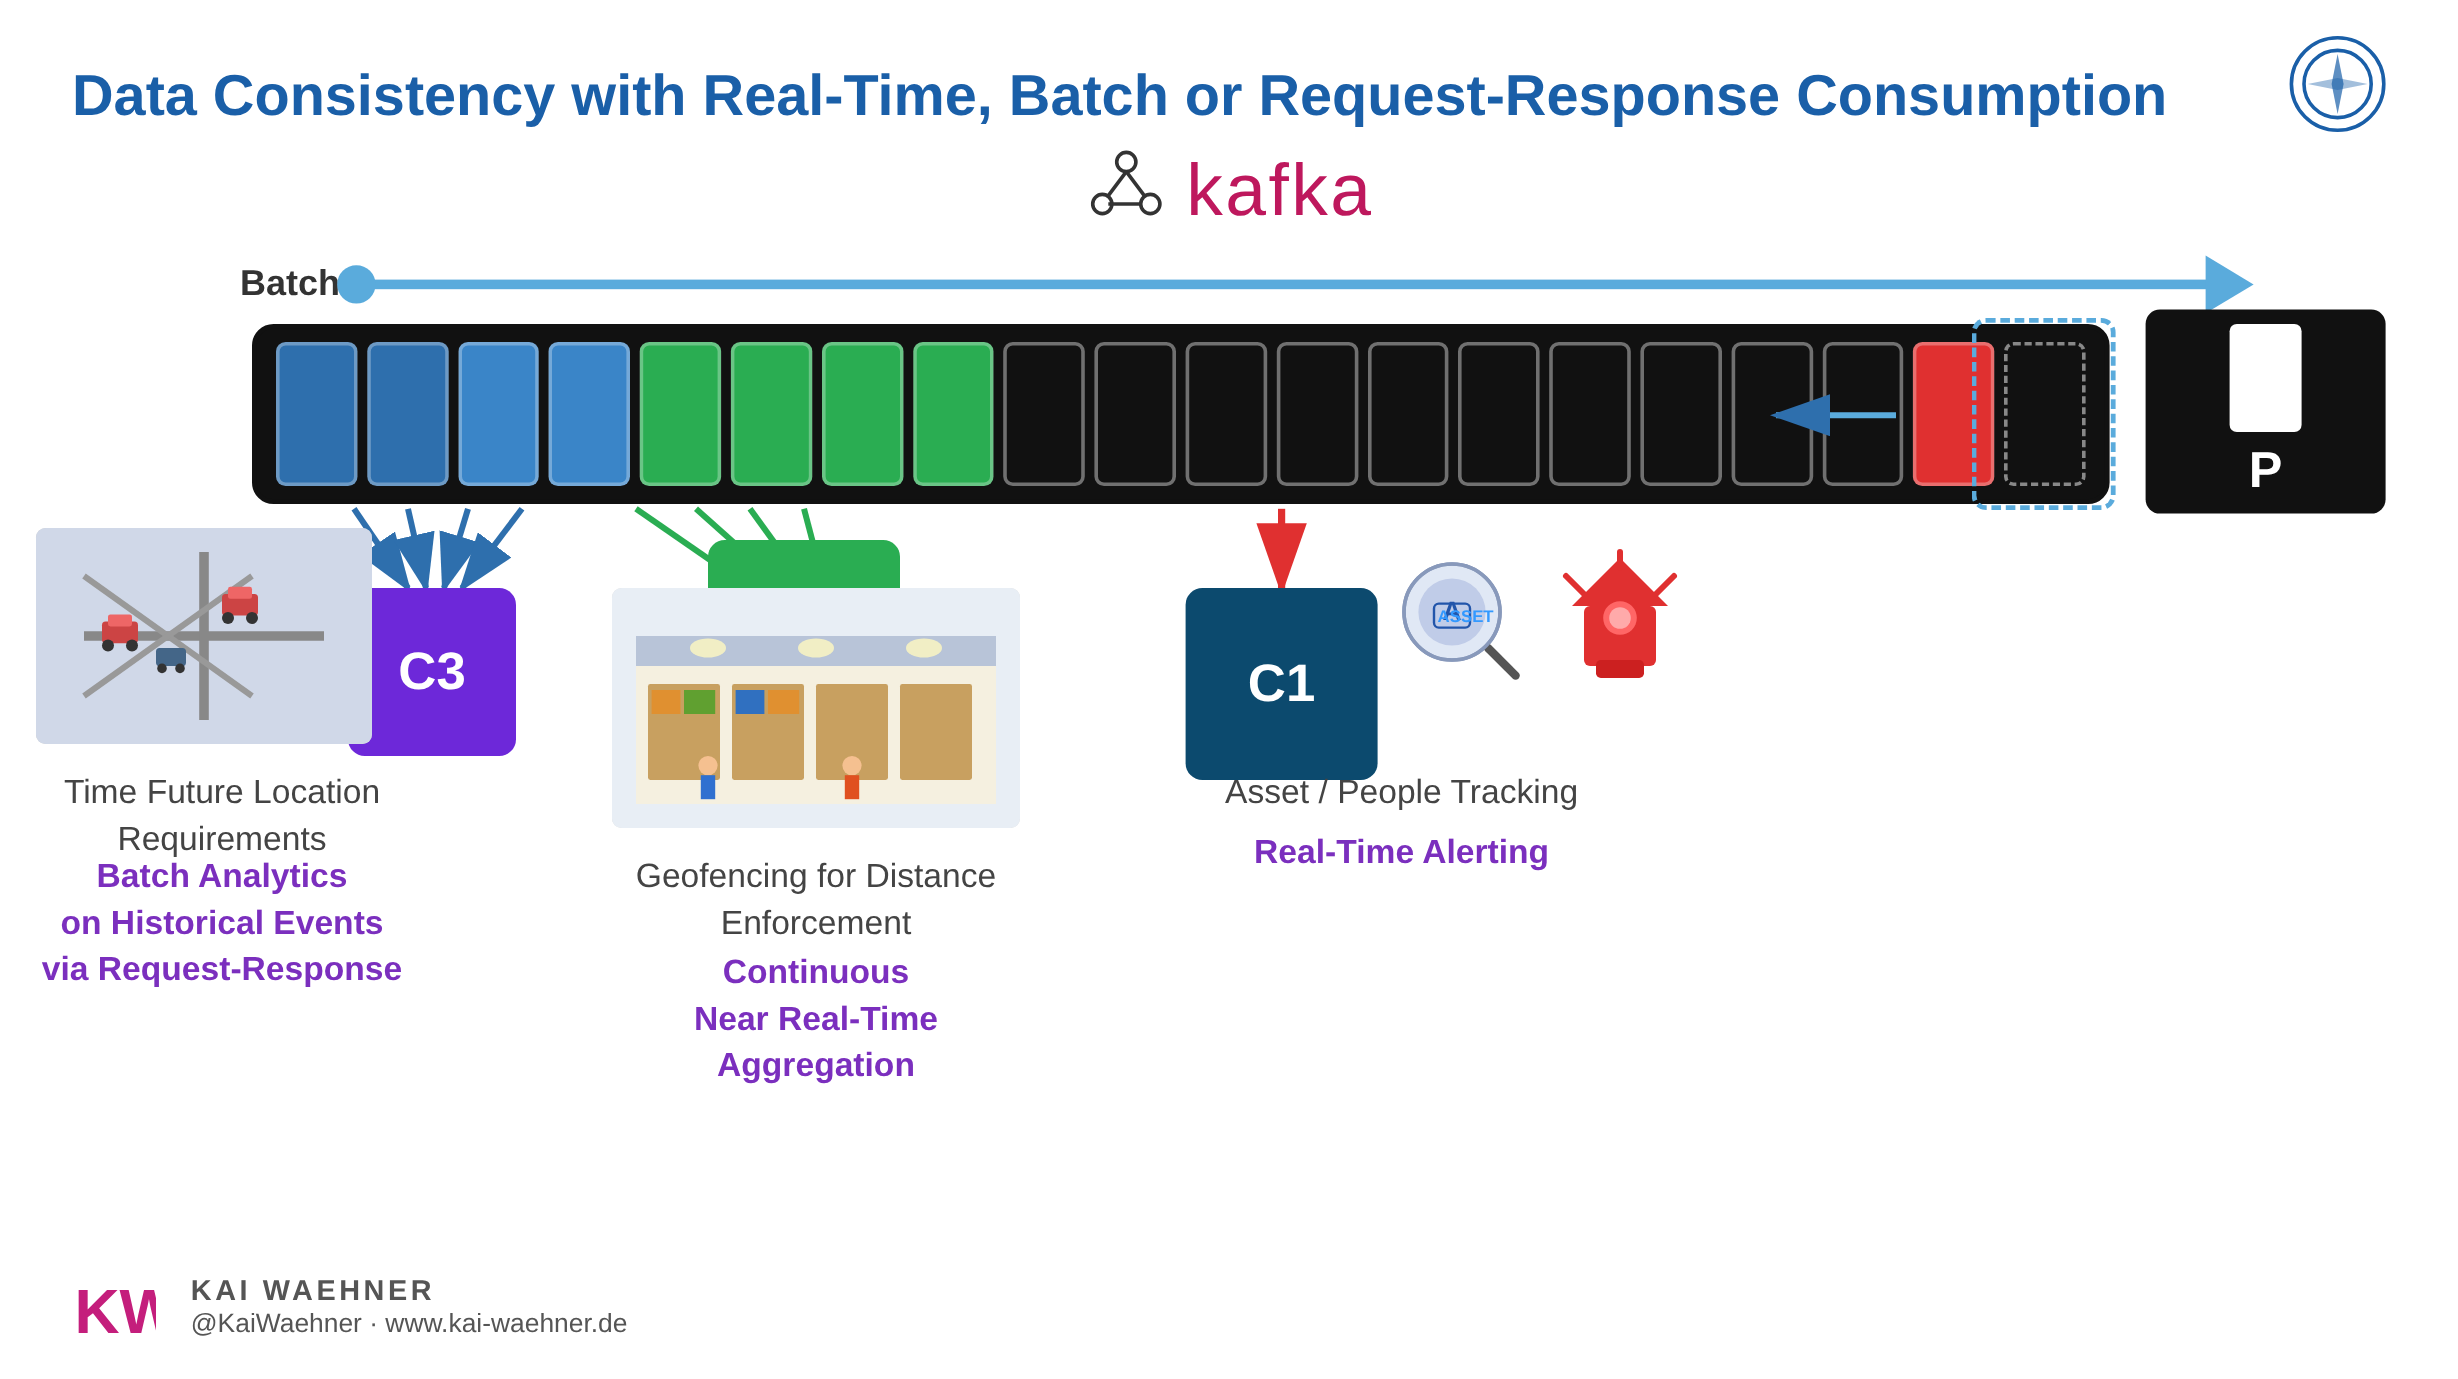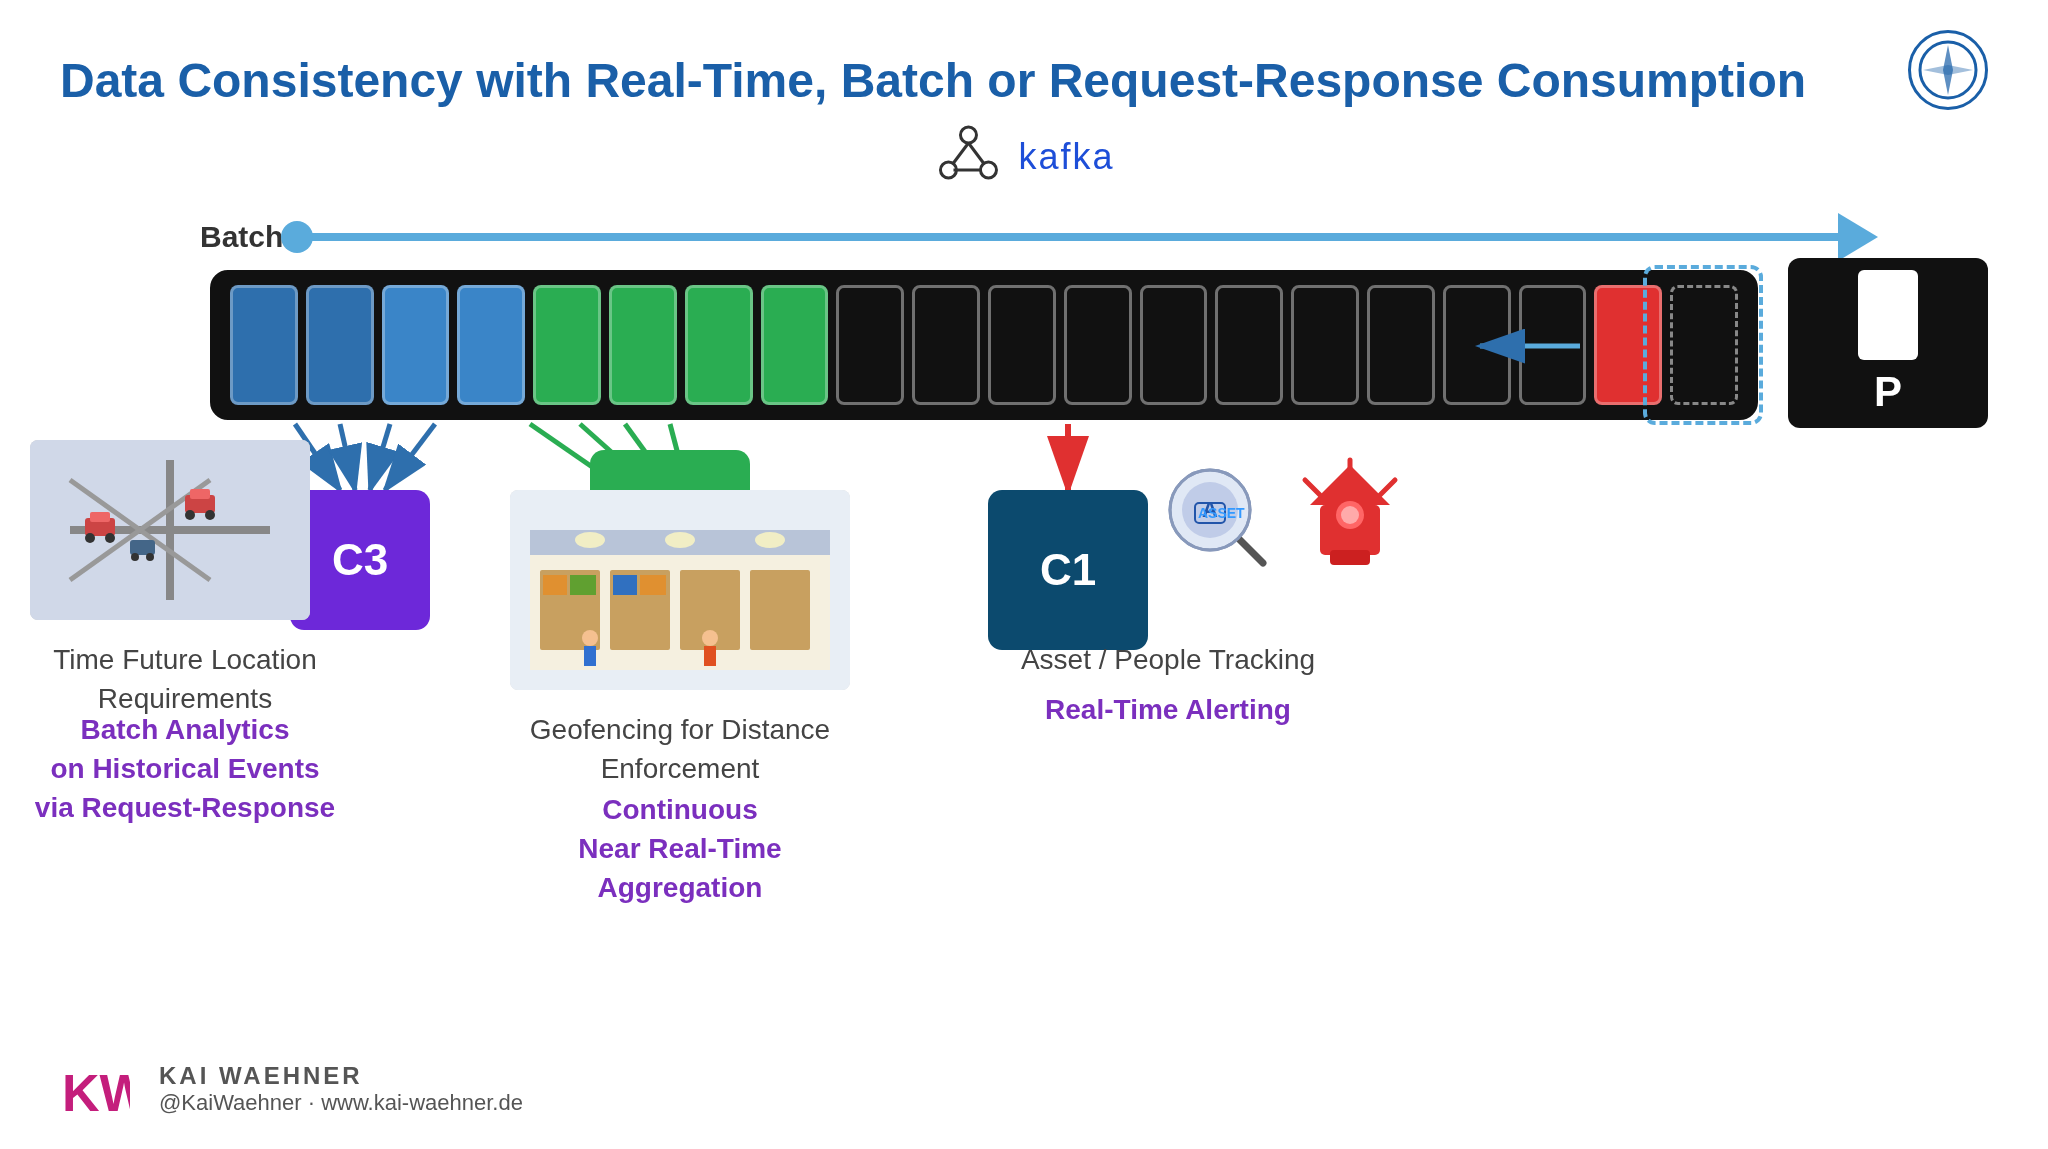--- a/index.html
+++ b/index.html
@@ -47,23 +47,23 @@
       position: absolute;
       top: 120px;
       left: 50%;
       transform: translateX(-50%);
       display: flex;
       align-items: center;
       gap: 15px;
     }
     .kafka-icon svg { width: 70px; height: 70px; }
     .kafka-text {
-      font-size: 36px;
+      font-size: 61px;
       font-weight: 400;
-      color: #1d4ed8;
+      color: #be185d;
       letter-spacing: 2px;
     }
 
     
     .time-section {
       position: absolute;
       top: 220px;
       left: 200px;
       right: 200px;
       display: flex;

